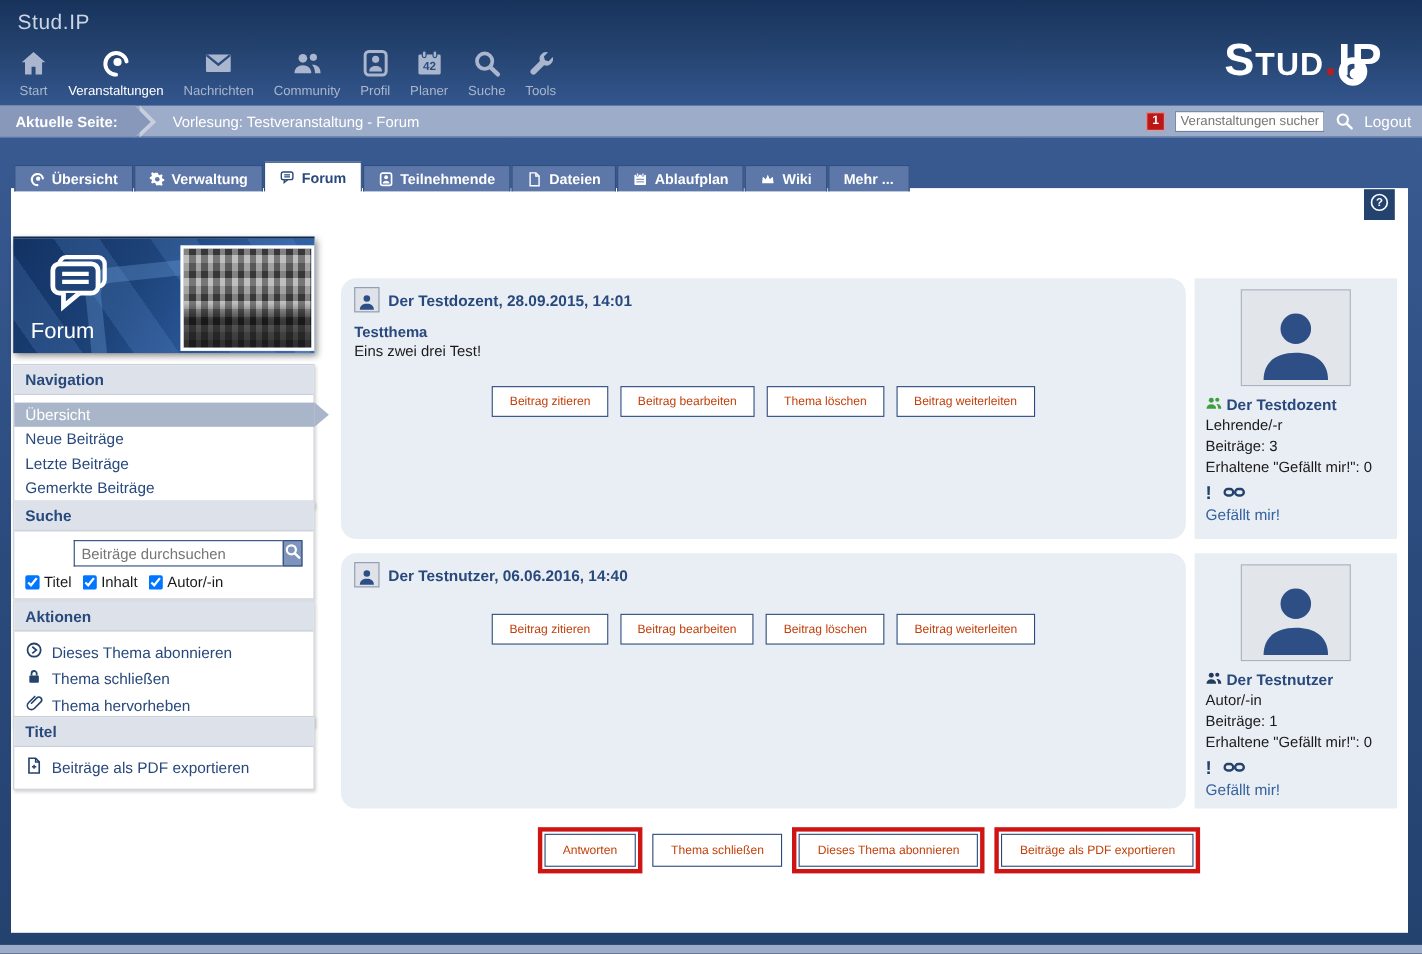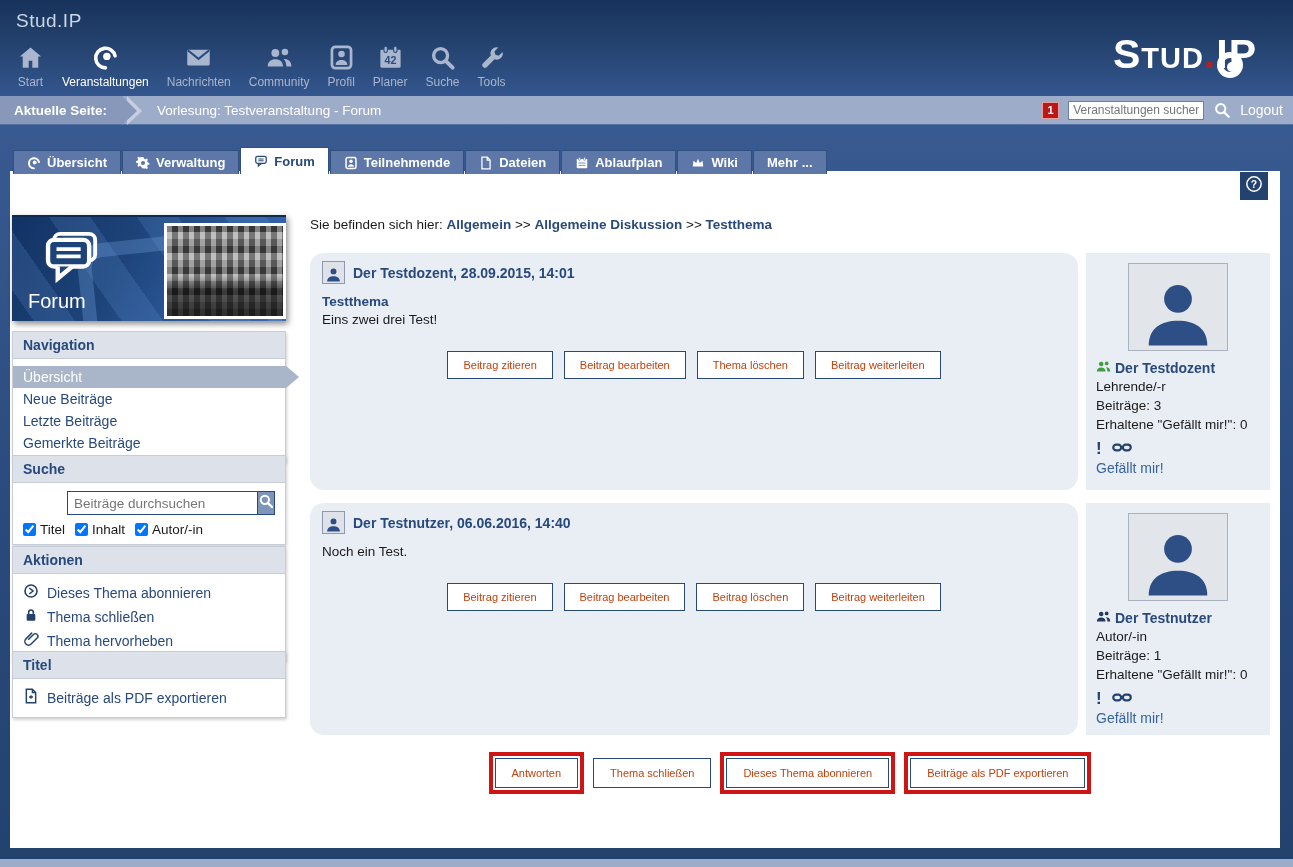--- a/index.html
+++ b/index.html
@@ -413,28 +413,20 @@
           <svg viewBox="0 0 24 24">
               <path d="M5 2h9l5 5v15H5z" fill="none" stroke="currentColor" stroke-width="2.2"></path>
               <path d="M14 2v5h5M9 13.5h6M12 10.8v5.4" fill="none" stroke="currentColor" stroke-width="2"></path>
             </svg>
         </span>
         <span>Beiträge als PDF exportieren</span>
       </div>
     </div>
   </div>
 
-  <div class="content-crumb">
-    <span>Sie befinden sich hier:</span>
-    <a>Allgemein</a>
-    <span>&gt;&gt;</span>
-    <a>Allgemeine Diskussion</a>
-    <span>&gt;&gt;</span>
-    <a>Testthema</a>
-  </div>
 
   <div class="post-row p1">
     <div class="post-main">
       <div class="post-head">
         <span class="mini-avatar">
           <svg viewBox="0 0 24 24">
               <circle cx="12" cy="7.6" r="4.2" fill="currentColor"></circle>
               <path d="M3 22c0-5.2 3.8-7.6 9-7.6s9 2.4 9 7.6z" fill="currentColor"></path>
             </svg>
         </span>
@@ -487,21 +479,20 @@
     <div class="post-main">
       <div class="post-head">
         <span class="mini-avatar">
           <svg viewBox="0 0 24 24">
               <circle cx="12" cy="7.6" r="4.2" fill="currentColor"></circle>
               <path d="M3 22c0-5.2 3.8-7.6 9-7.6s9 2.4 9 7.6z" fill="currentColor"></path>
             </svg>
         </span>
         <span class="post-author-line">Der Testnutzer, 06.06.2016, 14:40</span>
       </div>
-      <div class="post-body" style="margin-top:10px;">Noch ein Test.</div>
       <div class="post-btns">
         <button class="btn">Beitrag zitieren</button>
         <button class="btn">Beitrag bearbeiten</button>
         <button class="btn">Beitrag löschen</button>
         <button class="btn">Beitrag weiterleiten</button>
       </div>
     </div>
     <div class="post-aside">
       <div class="big-avatar">
         <svg viewBox="0 0 24 24">

